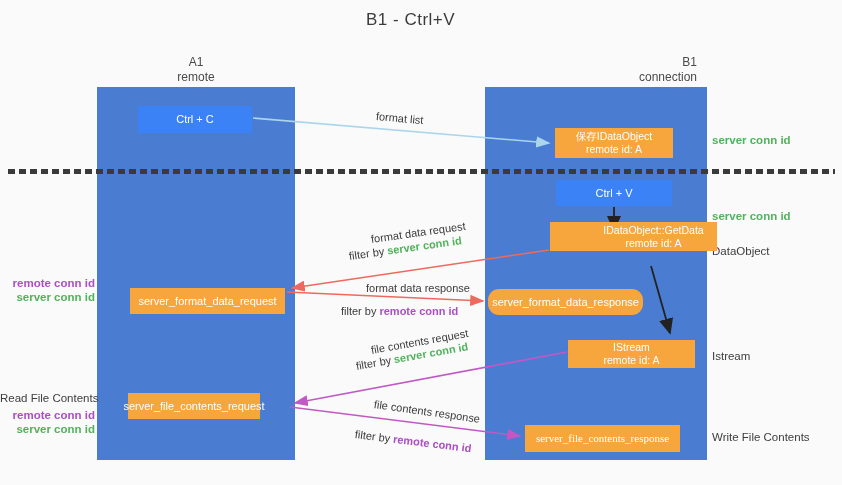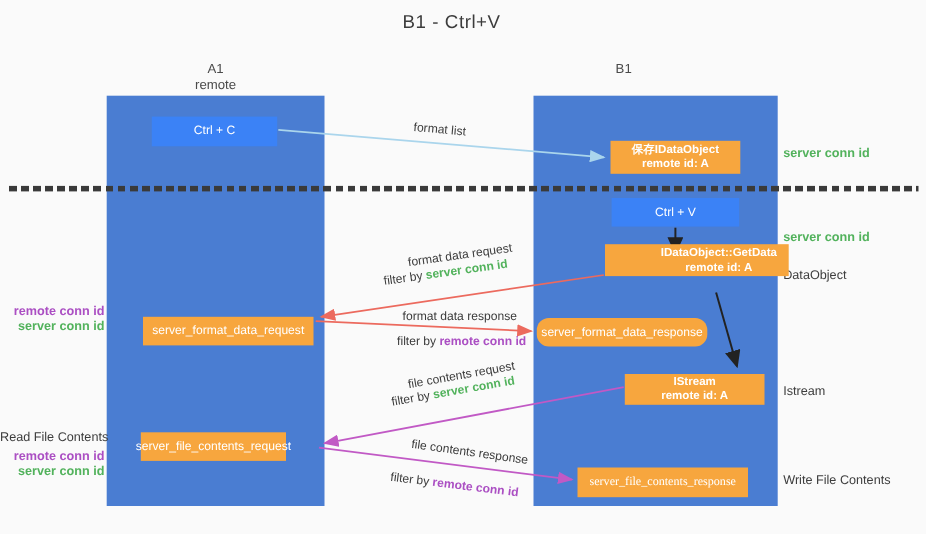--- a/index.html
+++ b/index.html
@@ -8,34 +8,34 @@
     background:#fafafa;
     font-family:"Liberation Sans",sans-serif;
     color:#3b3b3b;
   }
   .abs{position:absolute;}
   
   .title{top:8px;left:366px;font-size:17px;line-height:23px;color:#3c3c3c;letter-spacing:.5px;}
   
   .lane-header{top:55px;text-align:center;font-size:12px;line-height:15px;color:#4a4a4a;}
   .lane-header.left{left:97px;width:198px;}
-  .lane-header.right{left:456px;width:222px;}
+  .lane-header.right{left:475px;width:222px;text-align:right;}
   
   .lane{top:87px;height:373px;background:#4a7dd2;}
   .lane.left{left:97px;width:198px;}
   .lane.right{left:485px;width:222px;}
   
   .dotted{left:8px;top:169px;width:827px;height:5px;
     background:repeating-linear-gradient(90deg,#3a3a3a 0 7px,transparent 7px 11px);}
   
   .node{display:flex;flex-direction:column;align-items:center;justify-content:center;
     color:#fff;text-align:center;font-size:11px;line-height:13px;z-index:5;}
   .node.green{background:#3b82f6;}
   .node.orange{background:#f7a63e;}
-  .node.two{font-size:10.5px;font-weight:bold;}
+  .node.two{font-size:10.5px;}
   
   .side{font-size:11.5px;line-height:14px;white-space:nowrap;}
   .side.dark{color:#3d3d3d;}
   .side.colored{font-weight:bold;}
   .leftcol{left:0;width:95px;text-align:right;}
   .green-t{color:#52b25c;font-weight:bold;}
   .purple-t{color:#ab4fc3;font-weight:bold;}
   
   .flow{font-size:11px;color:#3b3b3b;white-space:nowrap;transform-origin:left center;z-index:6;}
   .flow .key{font-weight:bold;margin-left:3px;}
@@ -47,20 +47,21 @@
 <div class="abs title">
   <div>B1 - Ctrl+V</div>
 </div>
 
 <div class="abs lane-header left">
   <div>A1</div>
   <div>remote</div>
 </div>
 <div class="abs lane-header right">
   <div>B1</div>
+  <div>connection</div>
 </div>
 
 <div class="abs lane left"></div>
 <div class="abs lane right"></div>
 
 <div class="abs dotted"></div>
 
 <svg class="arrows" width="842" height="485">
   <defs>
     <marker id="m-blue" markerWidth="9" markerHeight="7" refX="8" refY="3.5" orient="auto">
@@ -141,21 +142,21 @@
 </div>
 
 <div class="abs flow" style="left:376px;top:110px;transform:rotate(5deg);">format list</div>
 
 <div class="abs flow" style="left:371px;top:233px;transform:rotate(-8deg);">format data request</div>
 <div class="abs flow" style="left:349px;top:250px;transform:rotate(-8deg);">
   <span>filter by</span><span class="key green-t">server conn id</span>
 </div>
 
 <div class="abs flow" style="left:366px;top:282px;">format data response</div>
-<div class="abs flow" style="left:341px;top:305px;margin-left:20px;">
+<div class="abs flow" style="left:341px;top:305px;">
   <span>filter by</span><span class="key purple-t">remote conn id</span>
 </div>
 
 <div class="abs flow" style="left:371px;top:344px;transform:rotate(-10deg);">file contents request</div>
 <div class="abs flow" style="left:356px;top:360px;transform:rotate(-10deg);">
   <span>filter by</span><span class="key green-t">server conn id</span>
 </div>
 
 <div class="abs flow" style="left:374px;top:398px;transform:rotate(8deg);">file contents response</div>
 <div class="abs flow" style="left:355px;top:428px;transform:rotate(7deg);">

